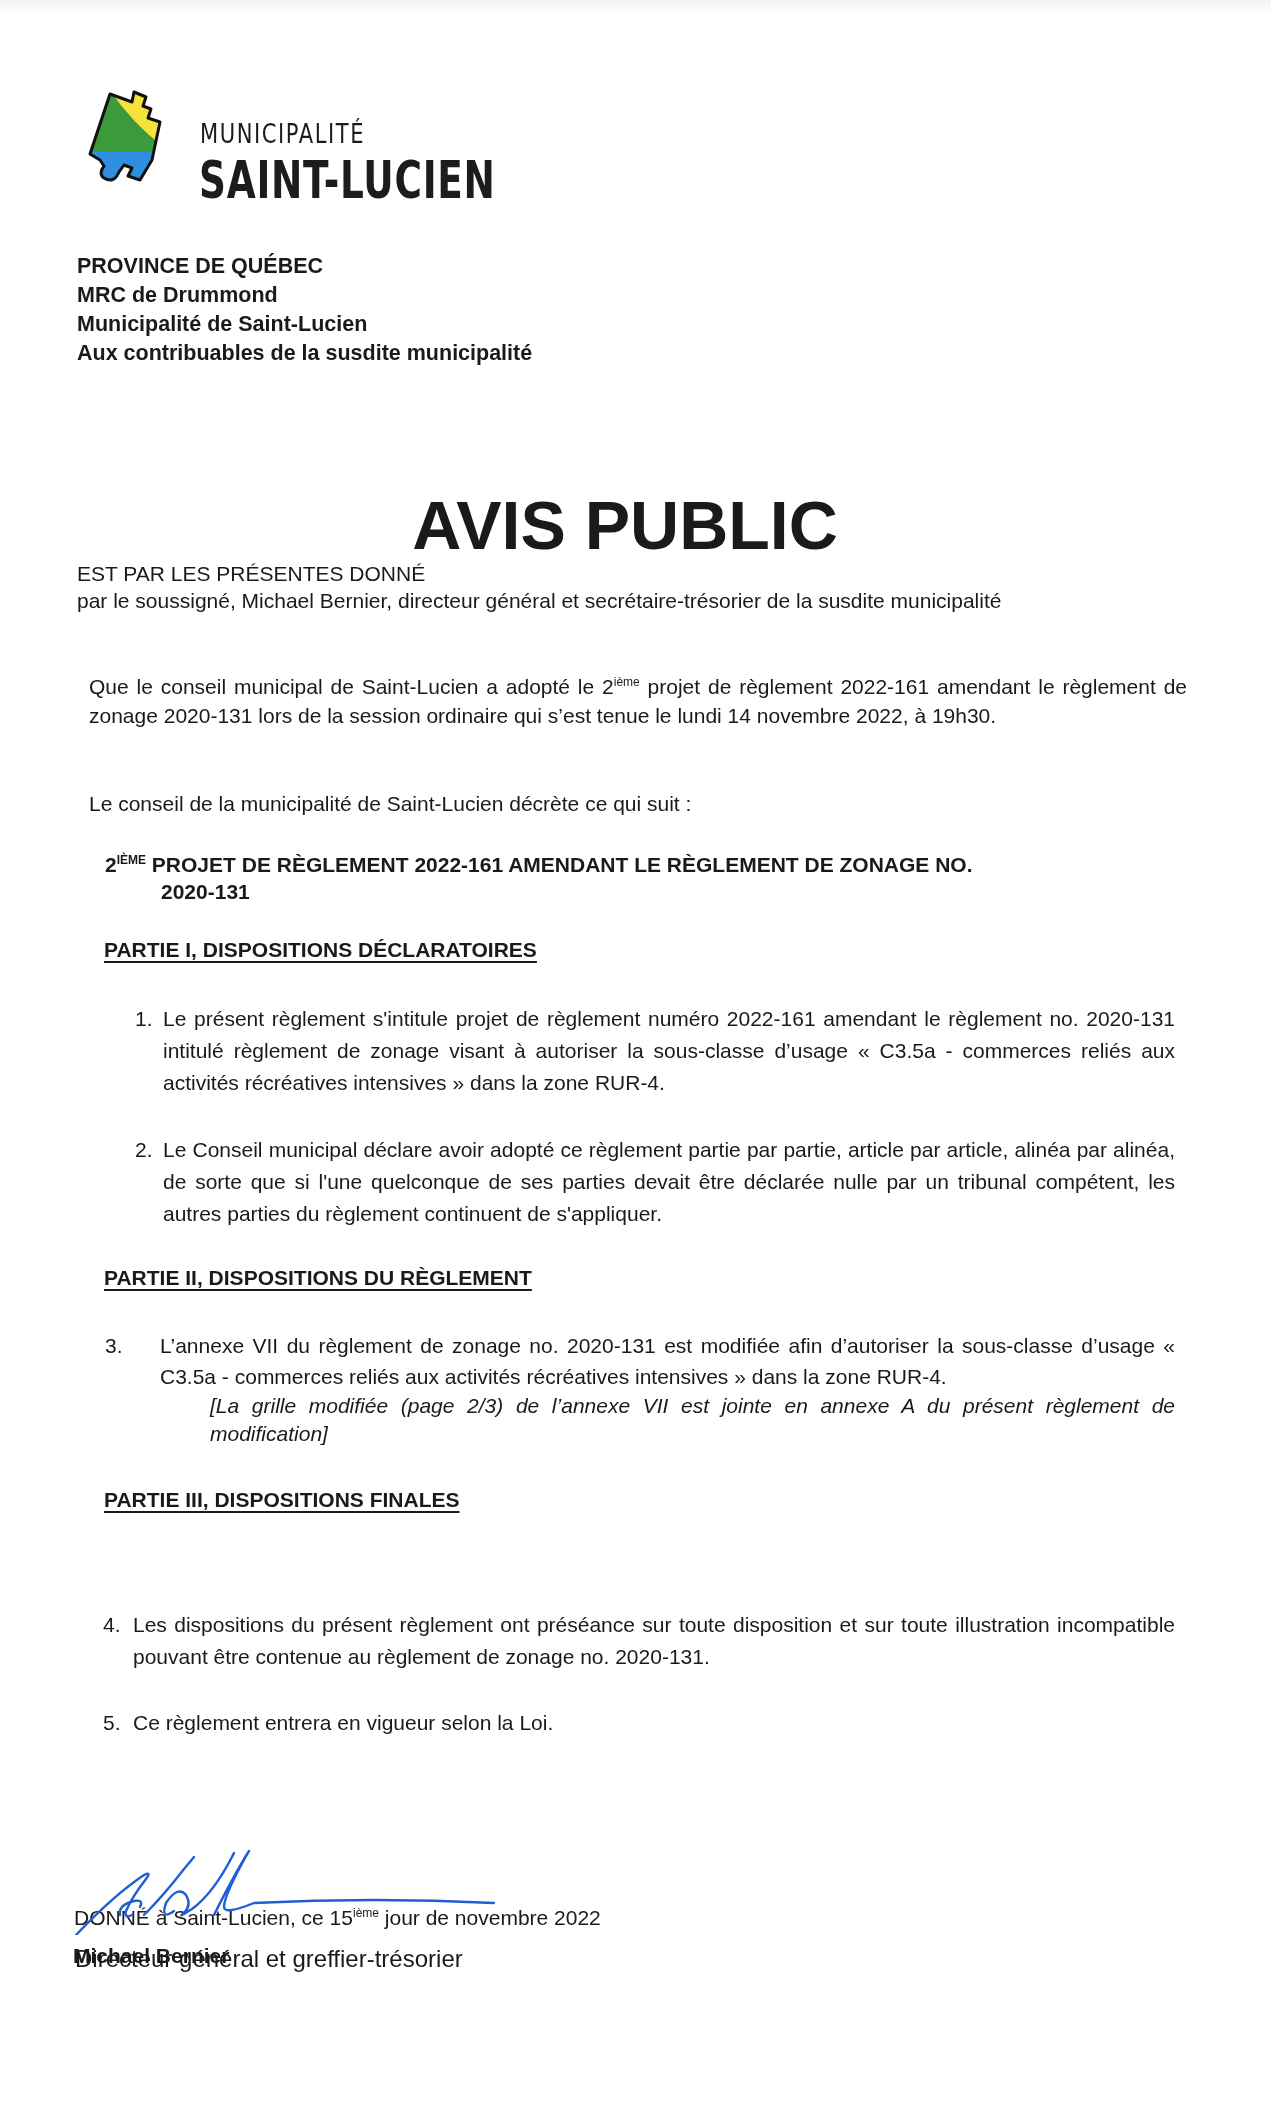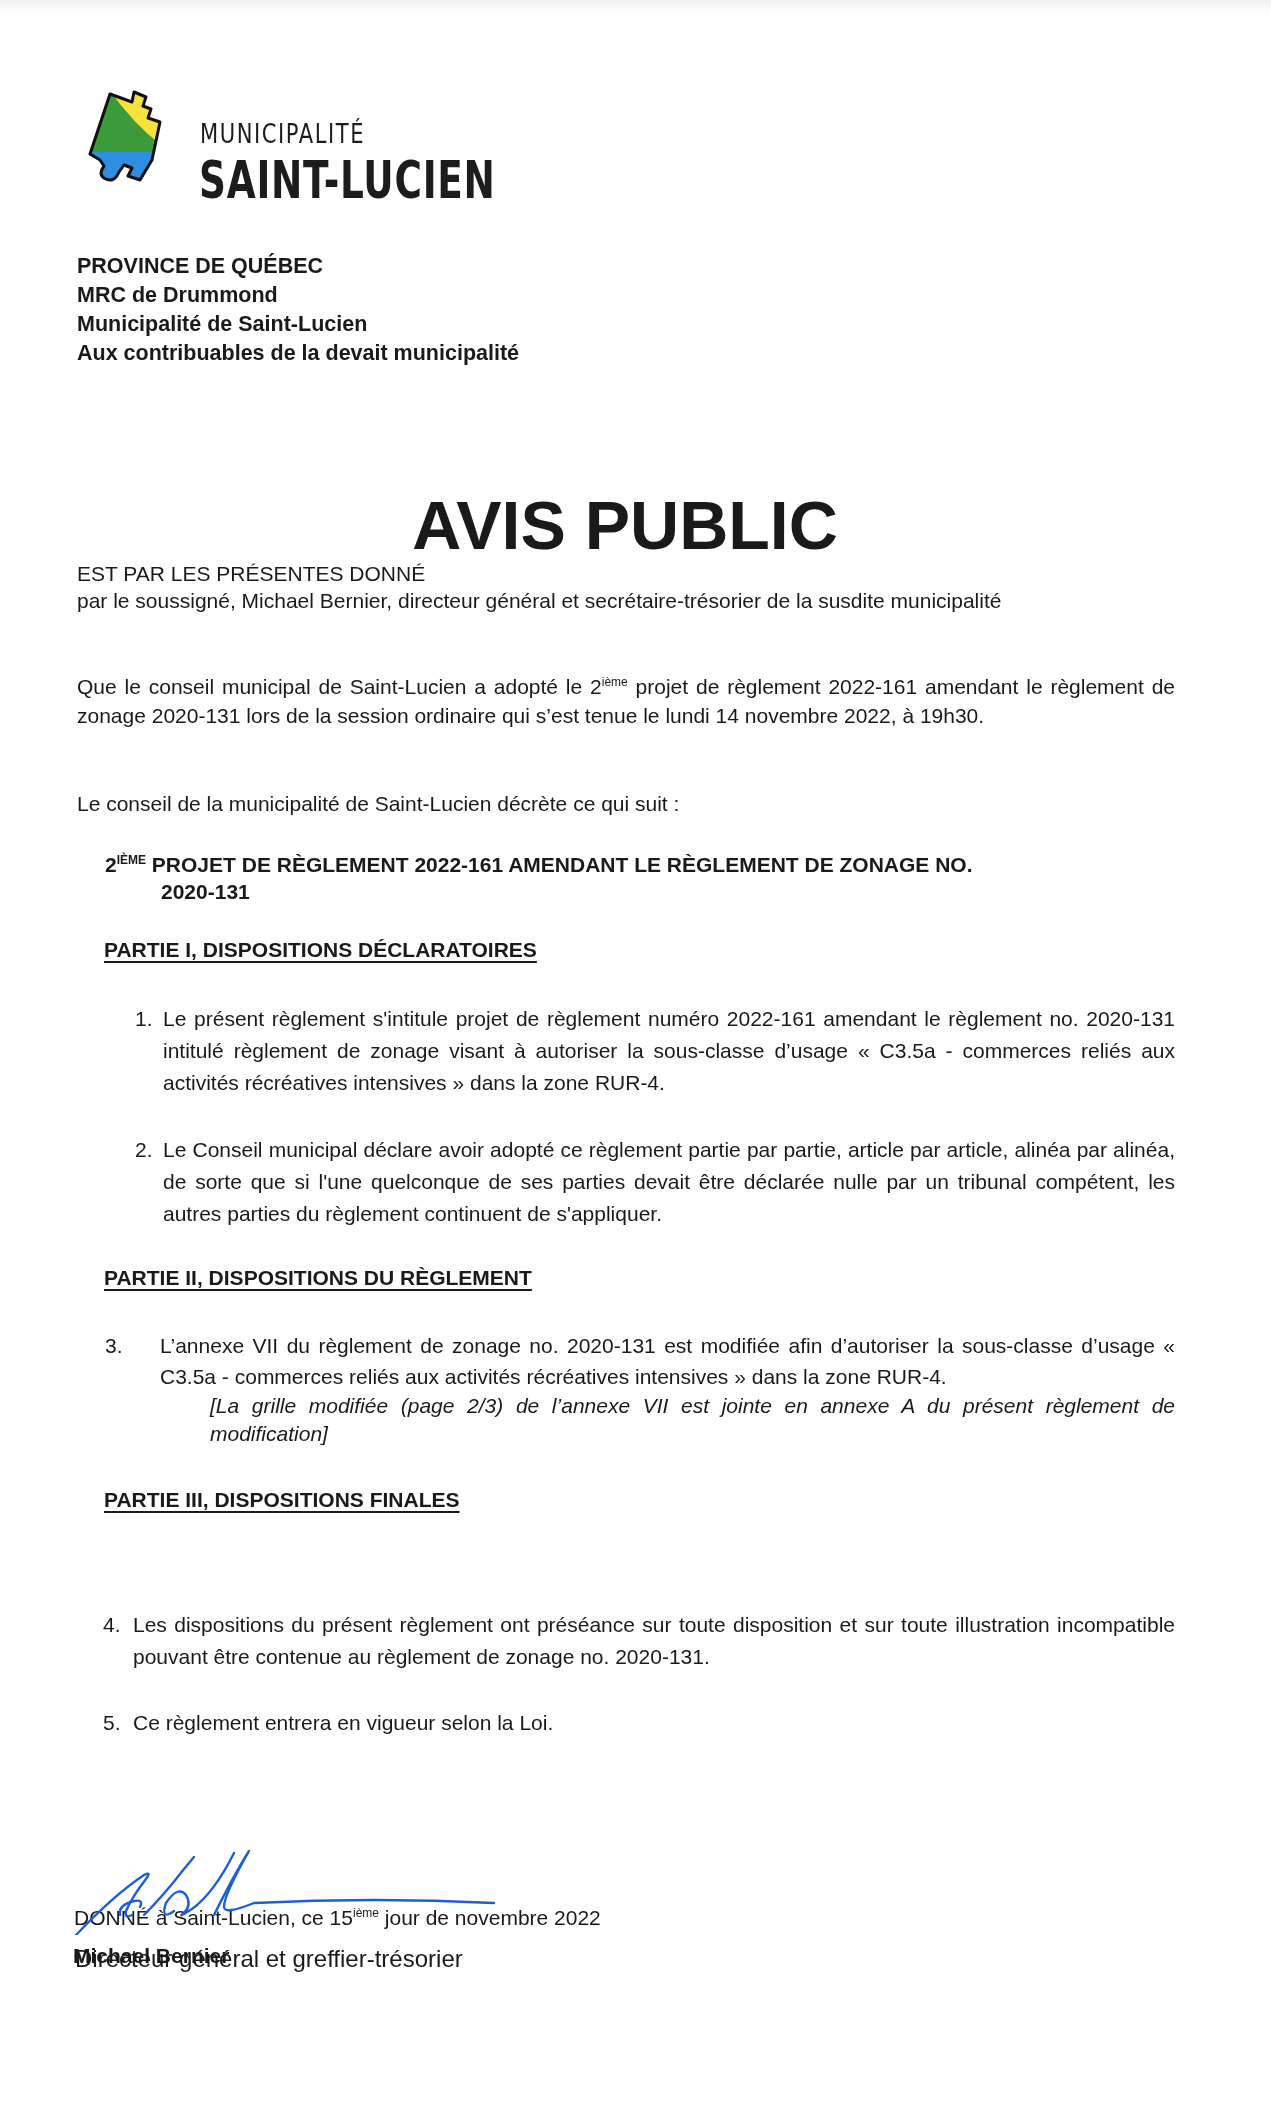--- a/index.html
+++ b/index.html
@@ -17,21 +17,21 @@
   .logo-big { left: 199px; top: 150px; font-family: "DejaVu Sans", sans-serif; font-weight: bold;
               font-size: 52px; color: #1c1c1c; transform: scaleX(0.72); transform-origin: left top;
               letter-spacing: 1px; }
 
   .hdr { left: 77px; top: 252px; font-weight: bold; font-size: 21.5px; line-height: 29px; }
   .hdr div { white-space: nowrap; }
 
   .title { left: 0; width: 1250px; top: 448px; text-align: center; font-weight: bold;
            font-size: 68px; letter-spacing: 0px; margin-top: 38px; }
 
-  .body { font-size: 21px; line-height: 28.5px; }
+  .body { font-size: 21px; line-height: 28.5px; margin-left: 12px; }
   .bold { font-weight: normal; }
   .est { left: 77px; top: 560px; width: 1100px; font-size: 21px; line-height: 27px; }
 
   .intro { left: 77px; top: 673px; width: 1098px; text-align: justify; text-align-last: left; }
   .decr { left: 77px; top: 790px; white-space: nowrap; }
 
   .projet { left: 105px; top: 851px; width: 1080px; font-weight: bold; font-size: 21px; line-height: 27px; }
   .projet .ind { padding-left: 56px; }
   sup.s { font-size: 12px; vertical-align: 8px; line-height: 0; }
 
@@ -76,21 +76,21 @@
     <path d="M22 6 L44 14 L46 4 L58 9 L55 18 L63 21 L60 30 L72 34 L64 72 L52 92 L40 88 L44 80 L36 77 L31 84 Q26 96 16 90 Q10 86 16 78 L12 72 L2 66 Z" fill="none" stroke="#111" stroke-width="3" stroke-linejoin="round"></path>
   </g>
 </svg>
 <div class="abs logo-small">Municipalité</div>
 <div class="abs logo-big">SAINT-LUCIEN</div>
 
 <div class="abs hdr">
   <div>PROVINCE DE QUÉBEC</div>
   <div>MRC de Drummond</div>
   <div>Municipalité de Saint-Lucien</div>
-  <div>Aux contribuables de la devait municipalité</div>
+  <div>Aux contribuables de la susdite municipalité</div>
 </div>
 
 <div class="abs title">AVIS PUBLIC</div>
 
 <div class="abs est bold">
   <div>EST PAR LES PRÉSENTES DONNÉ</div>
   <div>par le soussigné, Michael Bernier, directeur général et secrétaire-trésorier de la susdite municipalité</div>
 </div>
 
 <div class="abs body intro"><span>Que le conseil municipal de Saint-Lucien a adopté le 2</span><sup class="s">ième</sup><span> projet de règlement 2022-161 amendant le règlement de zonage 2020-131 lors de la session ordinaire qui s’est tenue le lundi 14 novembre 2022, à 19h30.</span></div>

